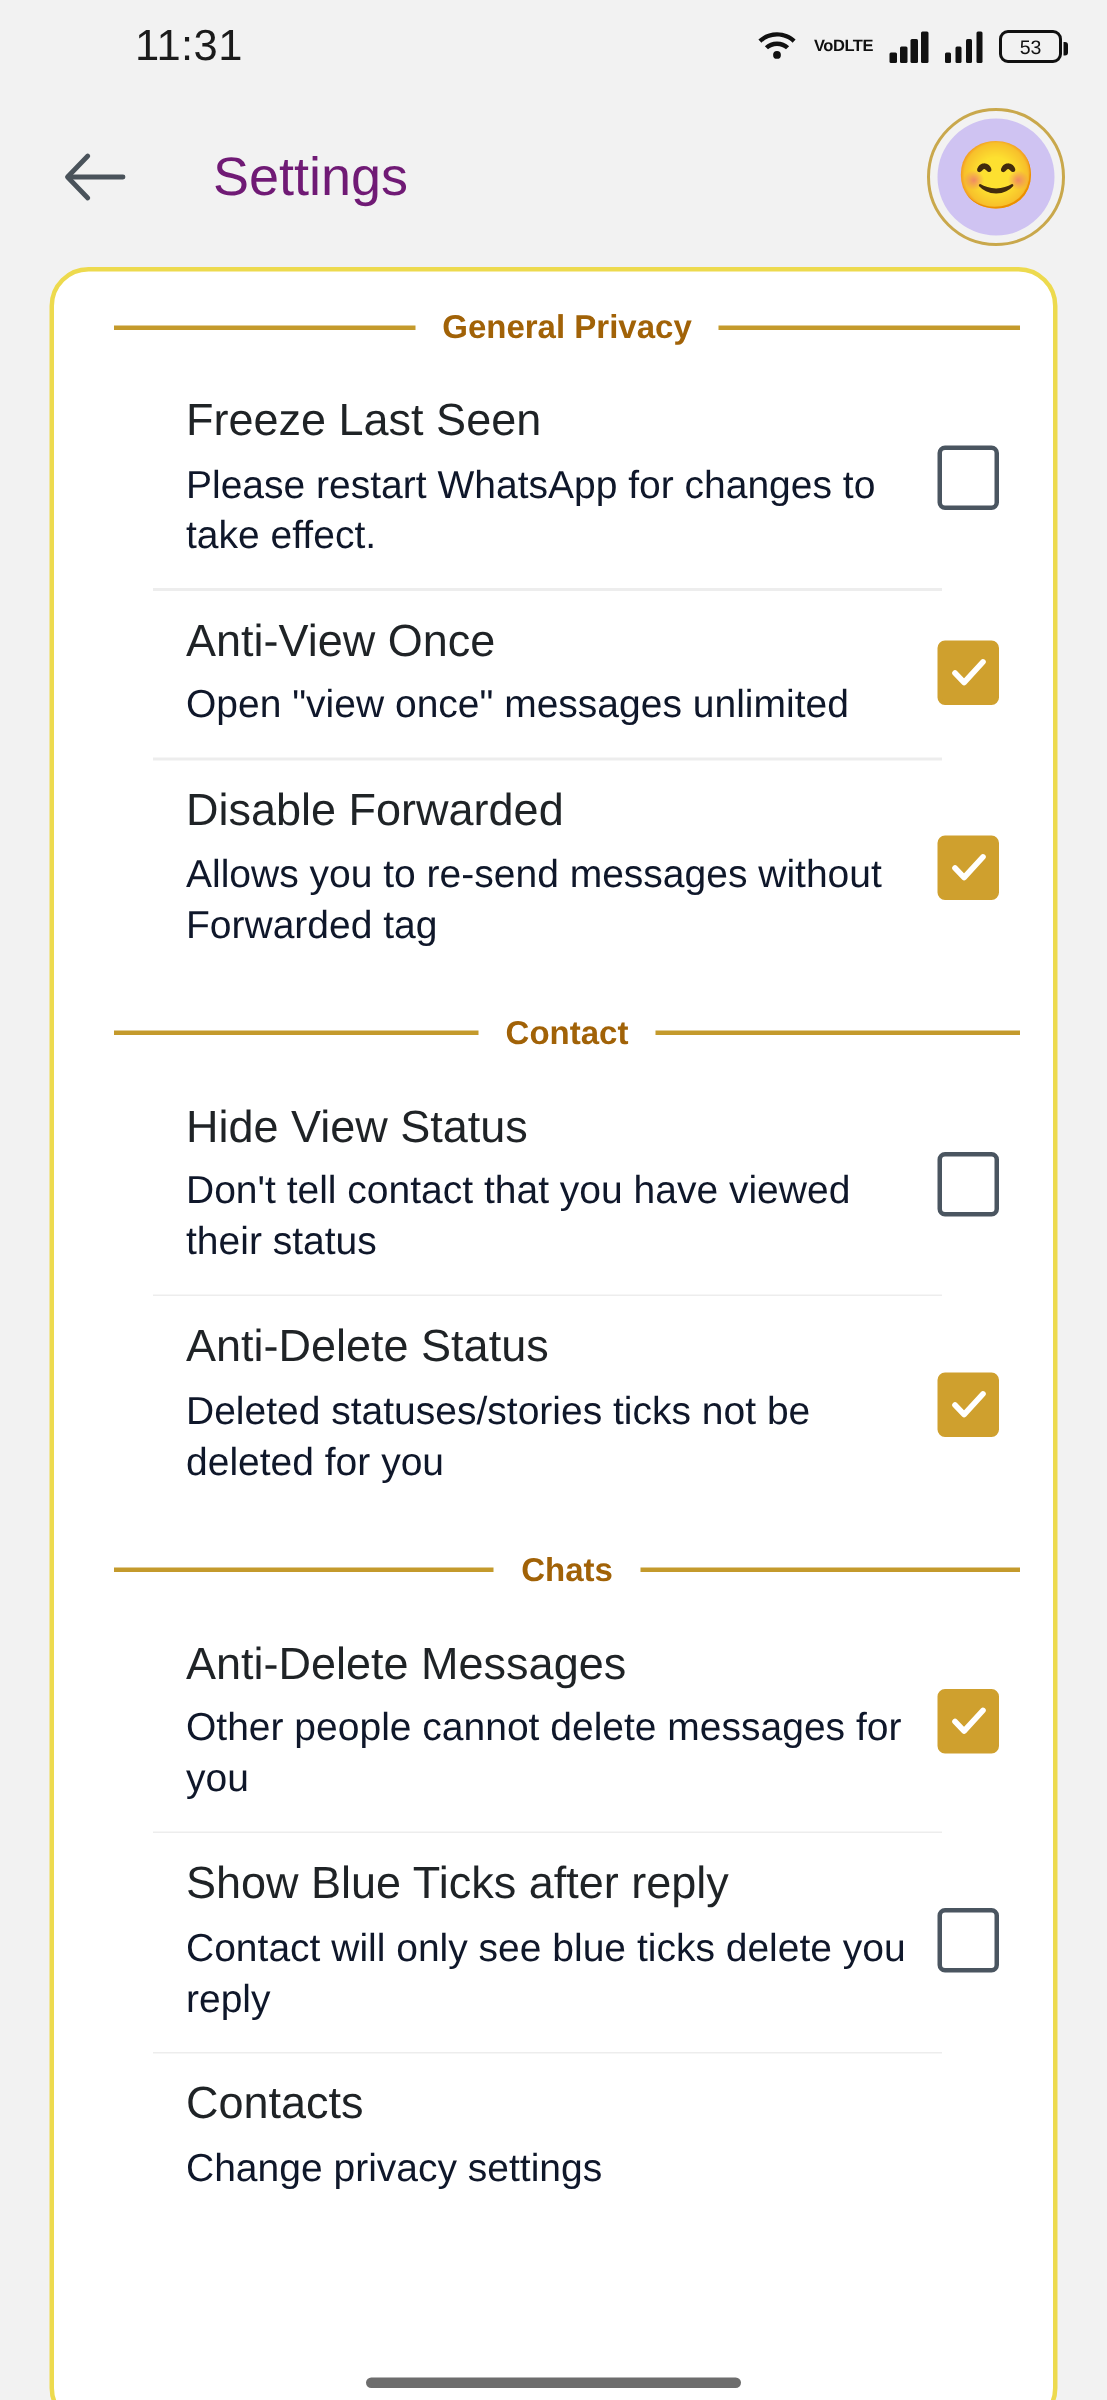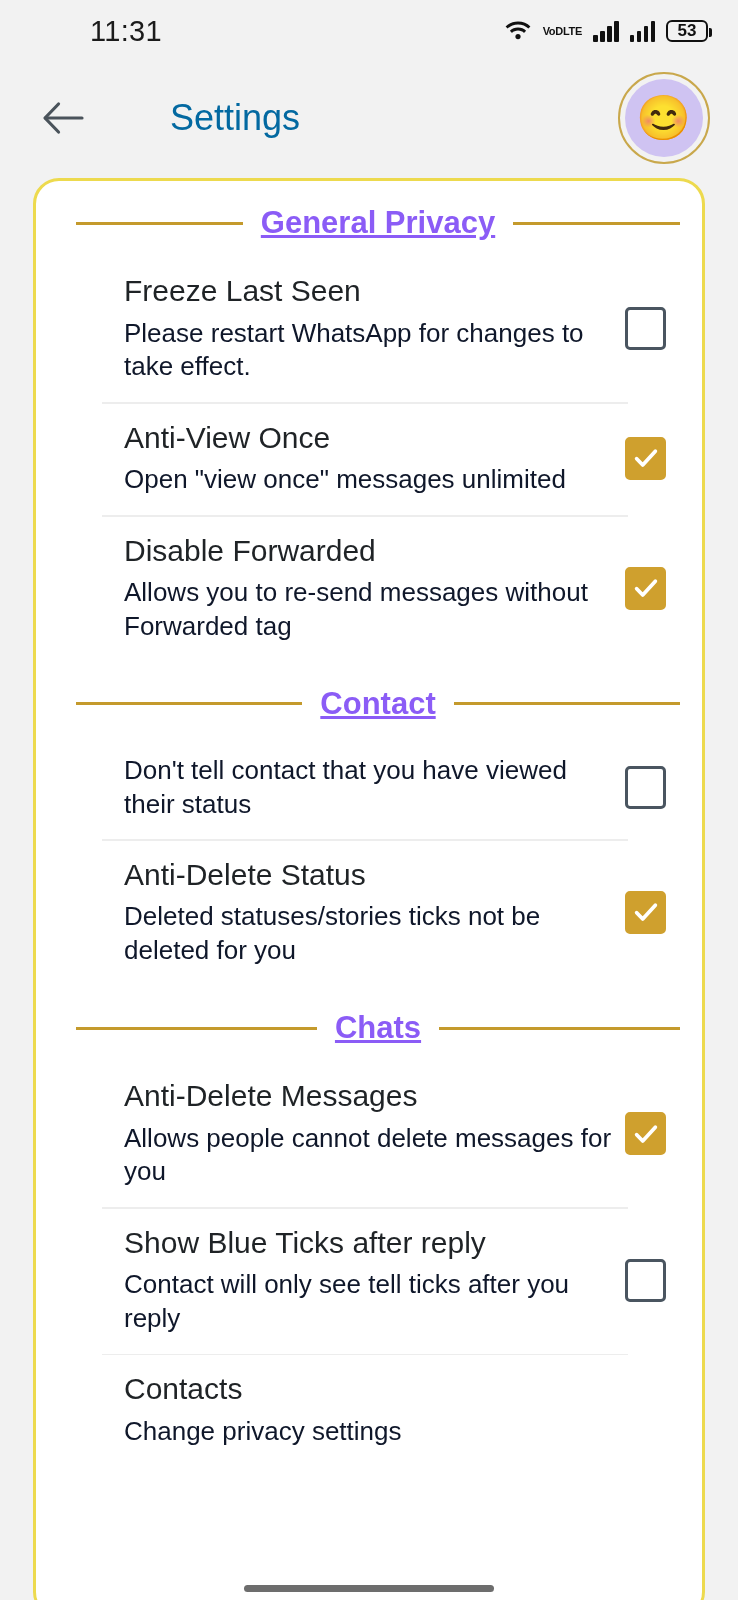--- a/index.html
+++ b/index.html
@@ -58,38 +58,38 @@
     border-radius: 6px;
     display: flex; align-items: center; justify-content: center;
   }
   .battery::after {
     content: "";
     position: absolute; right: -6px; top: 6px;
     width: 3.5px; height: 9px;
     background: #111;
     border-radius: 0 2px 2px 0;
   }
-  .battery span { font-size: 17px; font-weight: bold; color: #111; }
+  .battery span { font-size: 13px; font-weight: normal; color: #111; }
 
   
   .appbar {
     height: 112px;
     display: flex;
     align-items: center;
     padding: 0 28px 0 36px;
   }
   .back-btn {
     width: 54px; height: 54px;
     display: flex; align-items: center; justify-content: center;
     cursor: pointer;
   }
   .page-title {
     font-size: 36px;
-    color: #0369a1;
-    margin-left: 80px;
+    color: #701a75;
+    margin-left: 52px;
     white-space: nowrap;
   }
   .avatar-wrap {
     margin-left: auto;
     width: 92px; height: 92px;
     border-radius: 50%;
     border: 2.5px solid #C9A84C;
     display: flex; align-items: center; justify-content: center;
     cursor: pointer;
     background: #F2F2F2;
@@ -122,25 +122,24 @@
     gap: 18px;
     padding: 24px 22px 16px 40px;
   }
   .section-header .rule {
     flex: 1 1 auto;
     height: 3px;
     background: #C49A2C;
   }
   .section-header .rule.left { max-width: 100%; }
   .section-header .label {
-    font-size: 31px;
+    font-size: 22px;
     font-weight: bold;
-    color: #8b5cf6;
+    color: #a16207;
     white-space: nowrap;
-    text-decoration: underline;
   }
 
   
   .row {
     display: flex;
     align-items: center;
     padding: 16px 36px 18px 88px;
     cursor: pointer;
   }
   .row-text { flex: 1 1 auto; min-width: 0; padding-right: 12px; }
@@ -276,20 +275,21 @@
           </svg>
         </span>
       </div>
       <div class="section-header">
         <span class="rule left"></span>
         <span class="label">Contact</span>
         <span class="rule right"></span>
       </div>
       <div class="row">
         <div class="row-text">
+          <div class="row-title">Hide View Status</div>
           <div class="row-sub">Don't tell contact that you have viewed their status</div>
         </div>
         <span class="cbox off"></span>
       </div>
       <div class="divider"></div>
       <div class="row">
         <div class="row-text">
           <div class="row-title">Anti-Delete Status</div>
           <div class="row-sub">Deleted statuses/stories ticks not be deleted for you</div>
         </div>
@@ -300,33 +300,33 @@
         </span>
       </div>
       <div class="section-header">
         <span class="rule left"></span>
         <span class="label">Chats</span>
         <span class="rule right"></span>
       </div>
       <div class="row">
         <div class="row-text">
           <div class="row-title">Anti-Delete Messages</div>
-          <div class="row-sub">Allows people cannot delete messages for you</div>
+          <div class="row-sub">Other people cannot delete messages for you</div>
         </div>
         <span class="cbox on">
           <svg viewBox="0 0 24 24">
             <path d="M4 12.6 L9.2 18 L20 6.2" fill="none" stroke="#ffffff" stroke-width="3.2" stroke-linecap="round" stroke-linejoin="round"></path>
           </svg>
         </span>
       </div>
       <div class="divider"></div>
       <div class="row">
         <div class="row-text">
           <div class="row-title">Show Blue Ticks after reply</div>
-          <div class="row-sub">Contact will only see tell ticks after you reply</div>
+          <div class="row-sub">Contact will only see blue ticks delete you reply</div>
         </div>
         <span class="cbox off"></span>
       </div>
       <div class="divider"></div>
       <div class="row">
         <div class="row-text">
           <div class="row-title">Contacts</div>
           <div class="row-sub">Change privacy settings</div>
         </div>
       </div>

